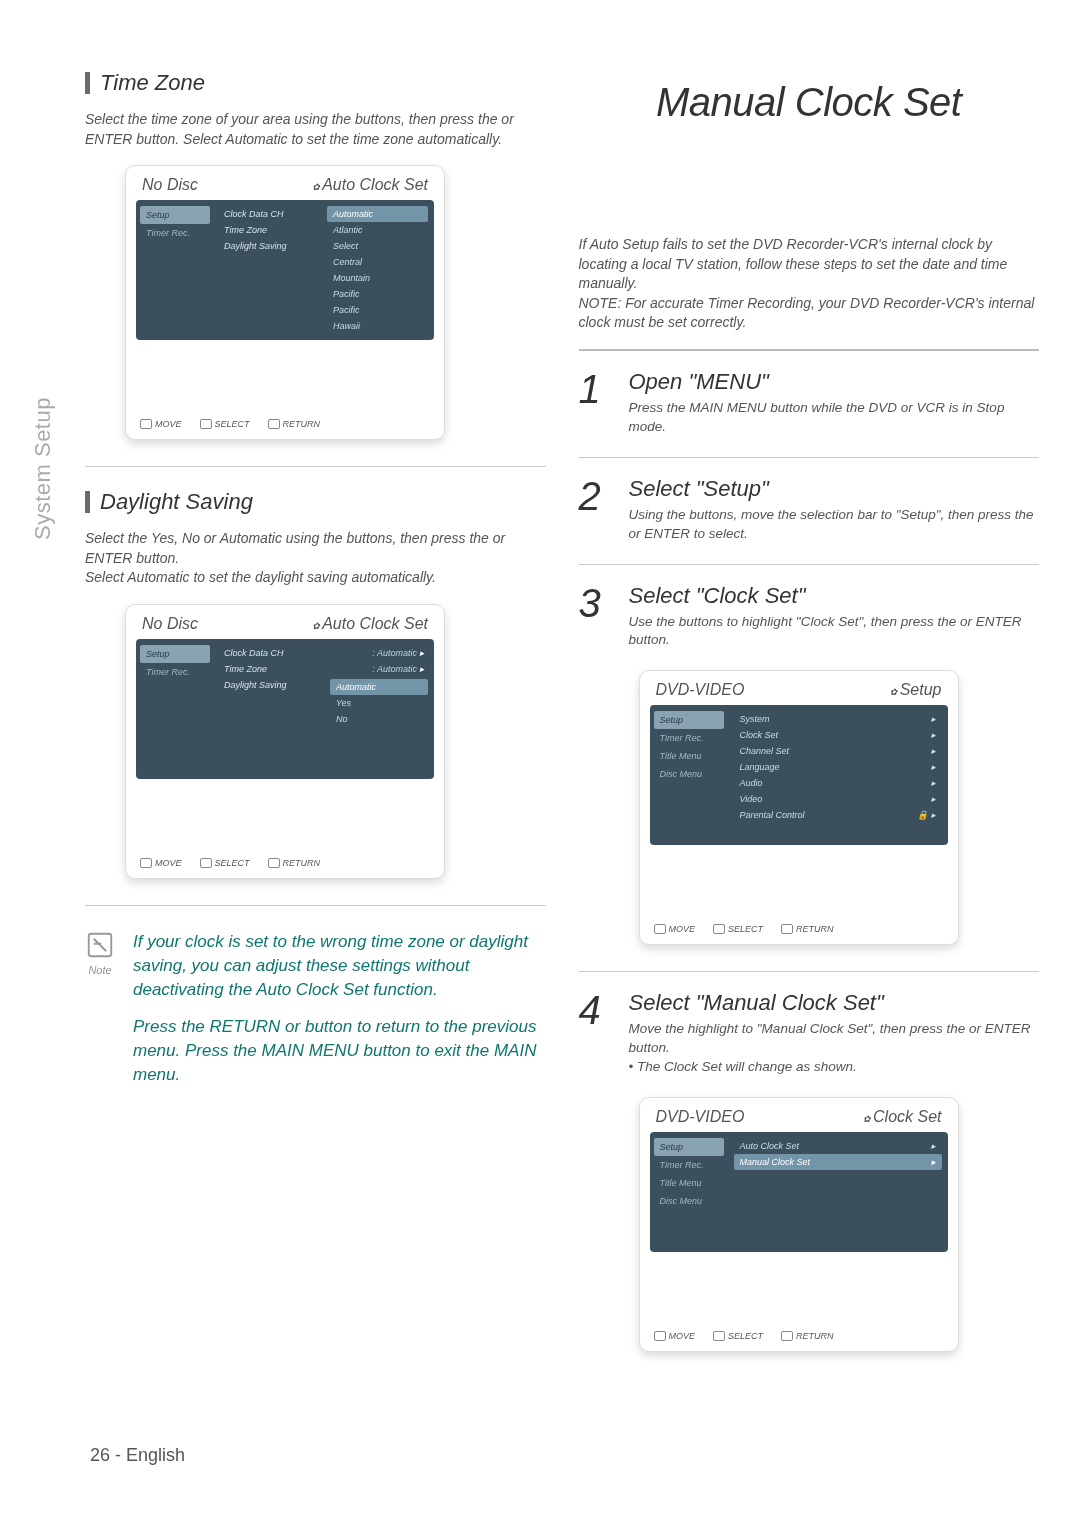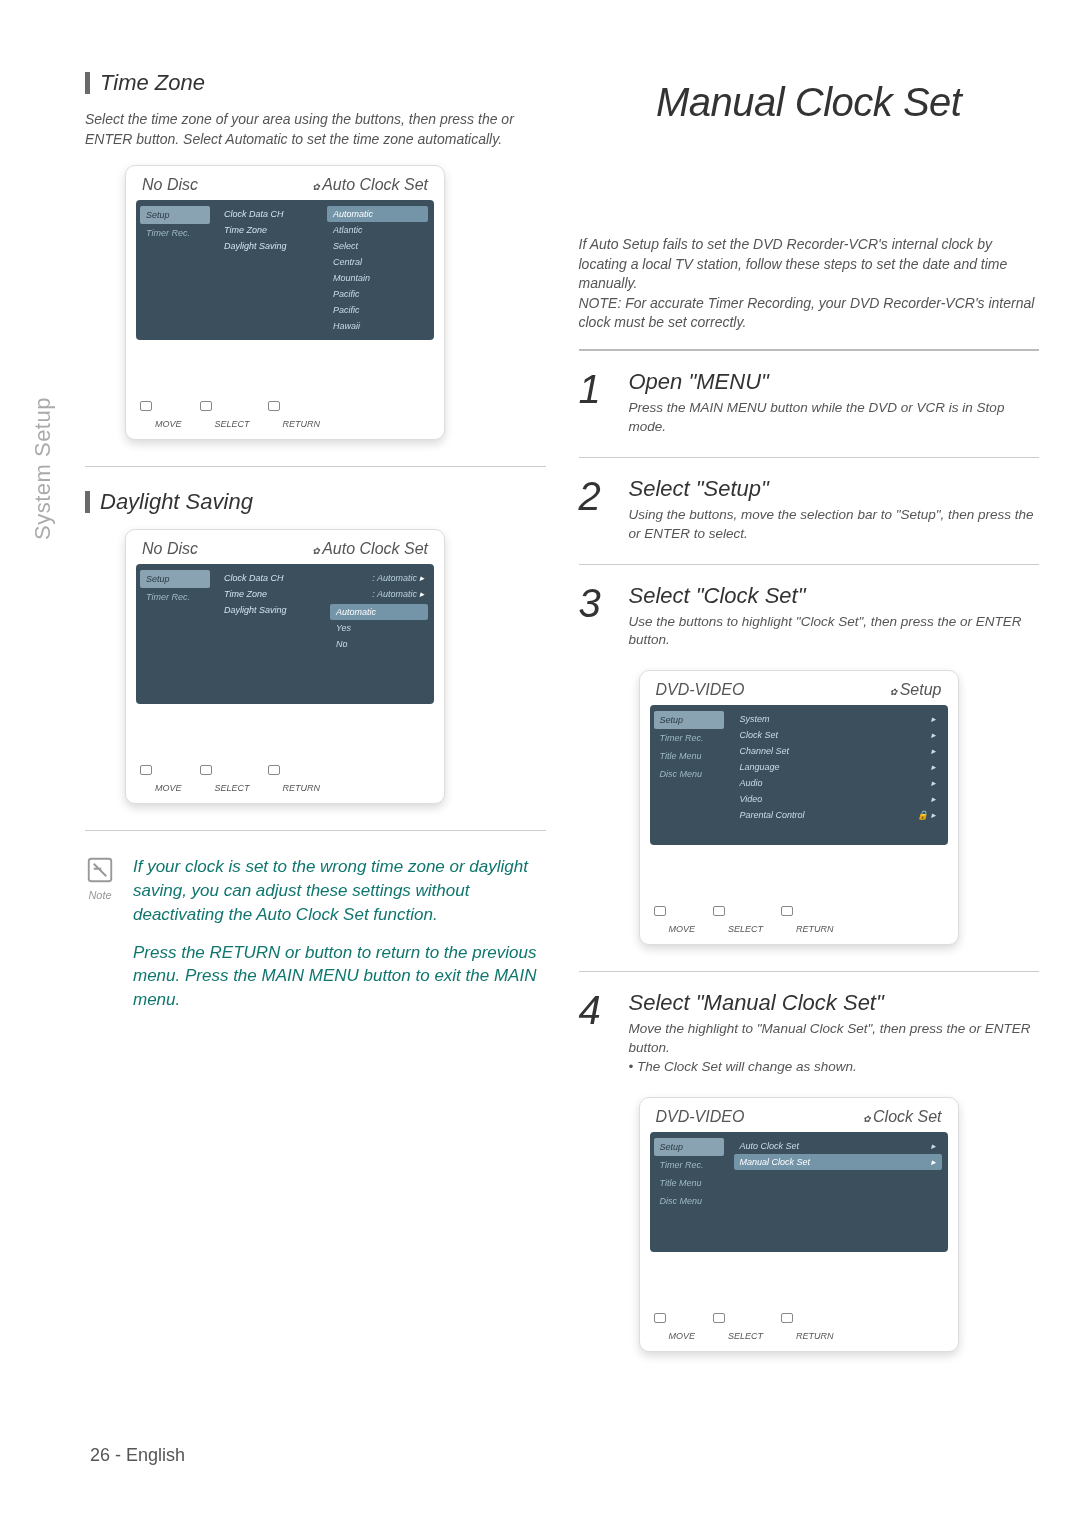--- a/index.html
+++ b/index.html
@@ -62,21 +62,21 @@
   .osd-side { width: 78px; padding: 6px 4px; font-size:9px; }
   .osd-side div { padding: 4px 6px; color:#9fb9c8; }
   .osd-side div.active { background: #8aa3b2; color:#2c3a44; border-radius:2px; }
   .osd-main { flex:1; padding: 6px 6px; font-size:9px; }
   .osd-row { display:flex; justify-content:space-between; padding:3px 4px; color:#d2e3ee; }
   .osd-row .val { color:#b9d1de; }
   .osd-row .arrow { color:#fff; }
   .osd-list .opt { padding:3px 6px; color:#c9dde8; display:flex; justify-content:space-between;text-align:right; }
   .osd-list .opt.on { background:#7494a8; color:#fff; border-radius:2px; }
   .osd-foot { display:flex; gap:18px; padding:7px 4px 0; font-size:9px; color:#555; align-items:center; }
-  .osd-foot span { display:flex; align-items:center; gap:3px;margin-top:36px; }
+  .osd-foot span { display:flex; align-items:flex-end; gap:3px;margin-top:36px; }
   .key { width:12px; height:10px; border:1px solid #888; border-radius:2px; display:inline-block; }
   .hr { border:none; border-top:1px solid #ccc; margin: 16px 0 22px; }
   .note-block { display:flex; gap:18px; margin-top:24px; }
   .note-ico { width:40px; text-align:center; color:#999; font-size:11px; }
   .note-ico svg { width:30px; height:30px; display:block; margin:0 auto 4px; }
   .note-text { font-size:17px; color:#0f766e; line-height:1.4; }
   .note-text p { margin-bottom:14px; }
   .big-title { font-size: 40px; font-weight: 300; text-align:center; margin: 10px 0 110px; letter-spacing: -0.5px; }
   .step { display:flex; gap:14px; margin-bottom: 20px; }
   .step-num { font-size: 40px; font-weight:300; line-height:1; width: 36px; }
@@ -149,20 +149,22 @@
             <span>RETURN</span>
           </span>
       </div>
     </div>
 
     <hr class="hr">
 
     <div class="section-title">
       <span>Daylight Saving</span>
     </div>
+    <p class="para" style="white-space:pre-line">Select the Yes, No or Automatic using the          buttons, then press the       or ENTER button.
+Select Automatic to set the daylight saving automatically.</p>
 
     <div class="osd">
       <div class="osd-top">
         <span>No Disc</span>
         <span class="osd-top-right">Auto Clock Set</span>
       </div>
       <div class="osd-body">
         <div class="osd-side">
           <div class="active">Setup</div>
           <div>Timer Rec.</div>

